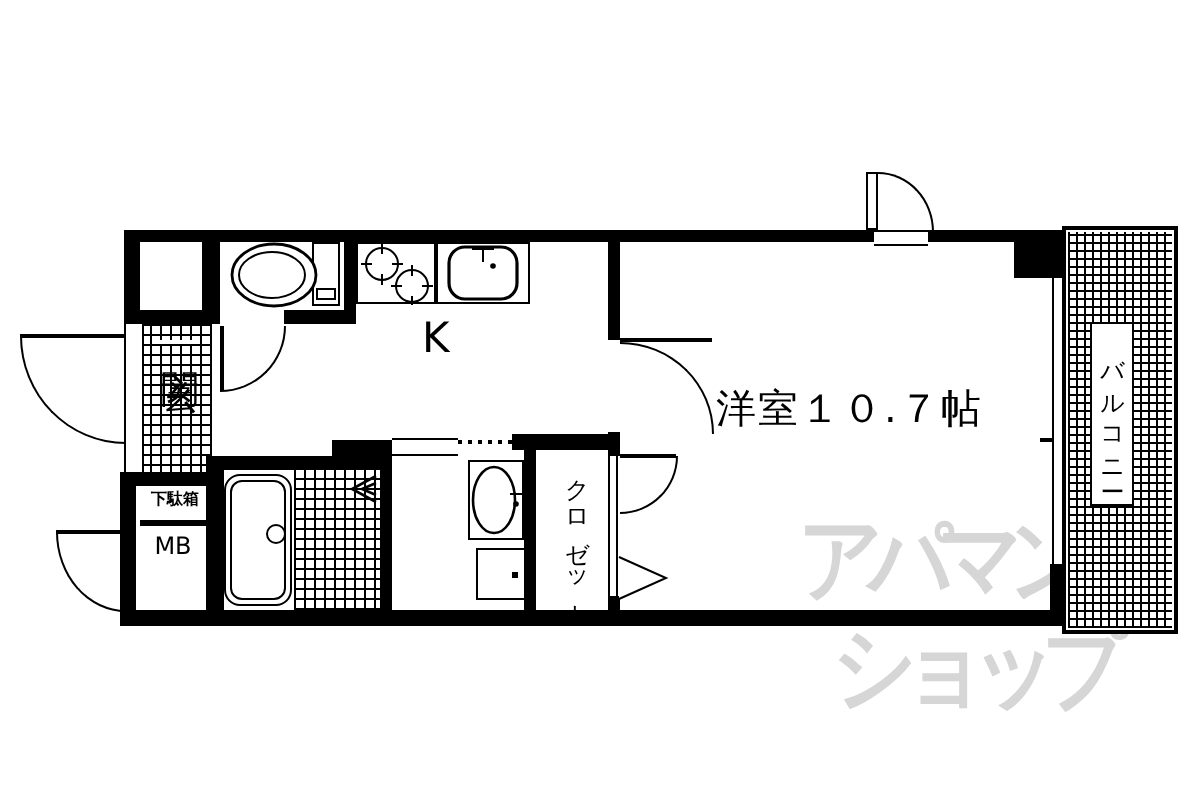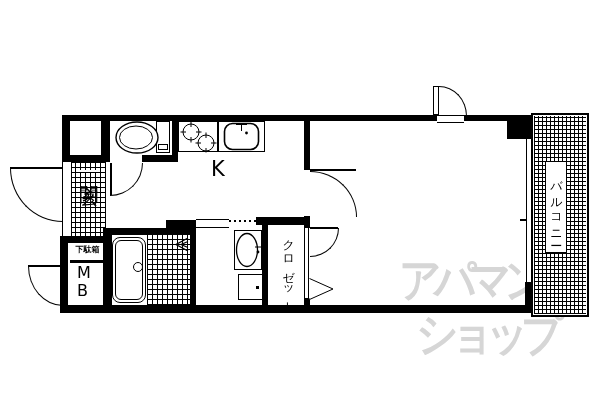--- a/index.html
+++ b/index.html
@@ -133,17 +133,18 @@
     <ellipse cx="14" cy="22" rx="10.5" ry="16.5" fill="#fff" stroke="#000" stroke-width="1.3"></ellipse>
     <path d="M22,19 H30" stroke="#000"></path>
     <circle cx="25" cy="24" r="1.4" fill="#000"></circle>
   </svg>
   <div class="fix" style="left:238px;top:274px;width:25px;height:26px;border:1.5px solid #000;box-sizing:border-box;background:#fff;">
     <div style="position:absolute;right:3px;top:11px;width:3px;height:3px;background:#000;"></div>
   </div>
 
   <div class="lab vert" style="left:79px;top:170px;font-size:19px;background:#fff;padding:1px 0;">玄関</div>
   <div class="lab" style="left:211px;top:158px;font-size:21px;">K</div>
+  <div class="lab" style="left:358px;top:194px;font-size:20px;letter-spacing:1px;">洋室１０.７帖</div>
   <div class="lab vert" style="left:282px;top:231px;font-size:12px;letter-spacing:2px;">クロゼット</div>
   <div class="lab" style="left:71px;top:246px;width:33px;font-size:8px;font-weight:bold;text-align:center;">下駄箱</div>
-  <div class="lab" style="left:77px;top:264px;width:19px;font-size:16px;line-height:18px;word-break:break-all;">MB</div>
+  <div class="lab" style="left:77px;top:264px;width:19px;font-size:12px;line-height:18px;text-align:center;word-break:break-all;">MB</div>
 
 </div>
 
 </body></html>

